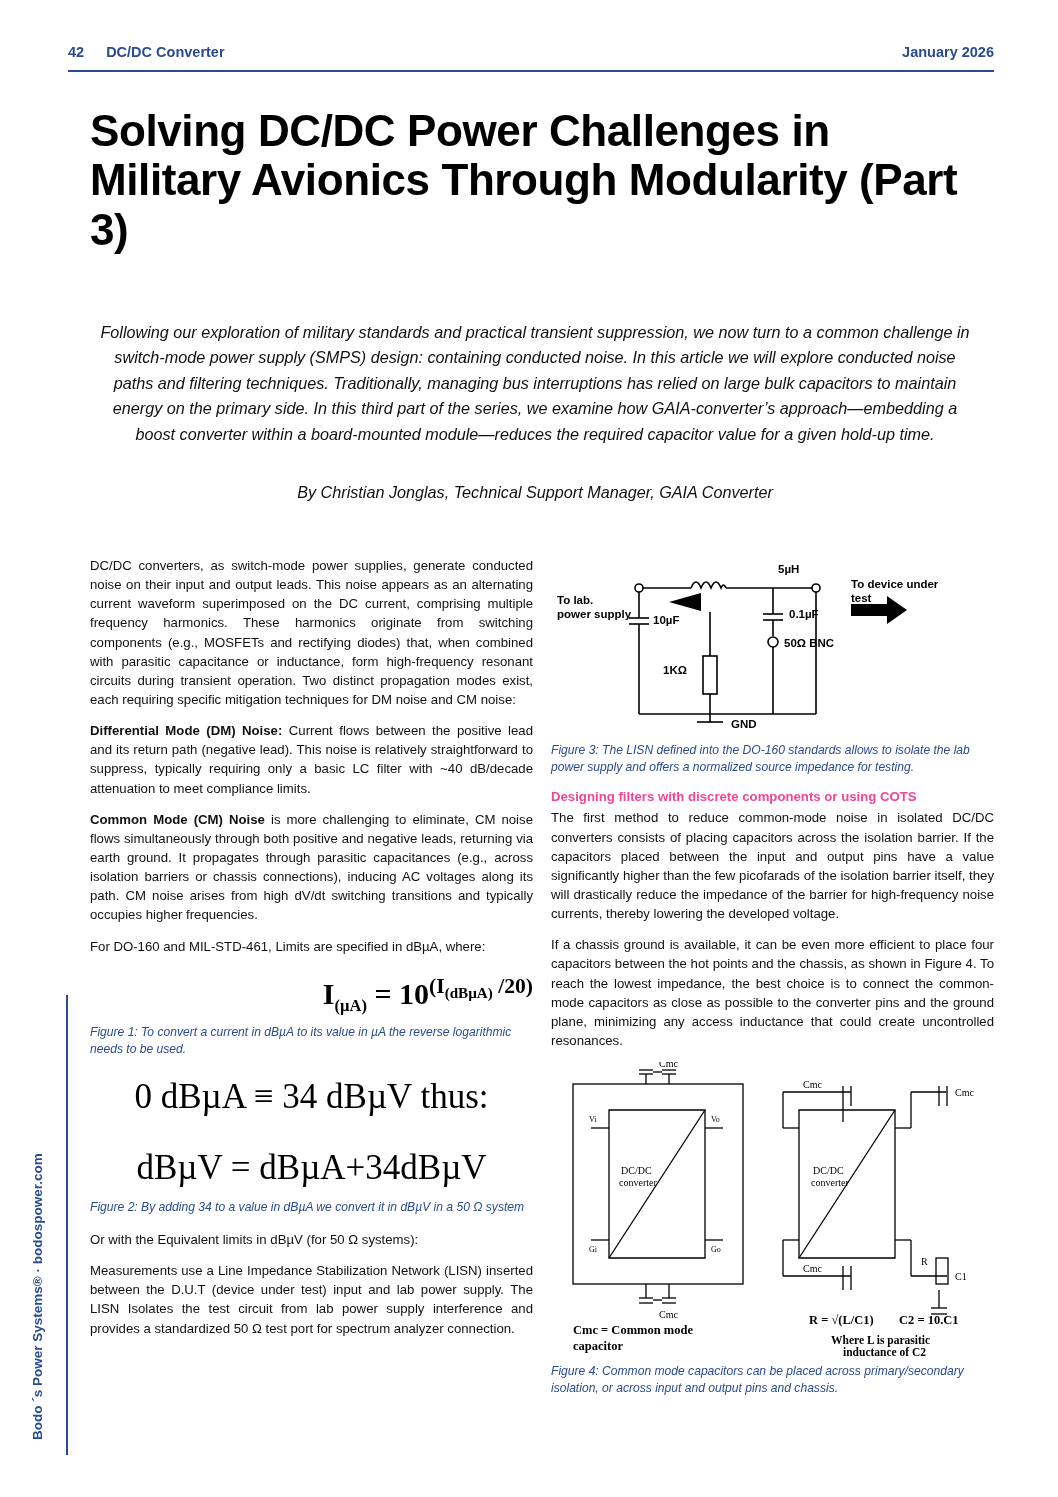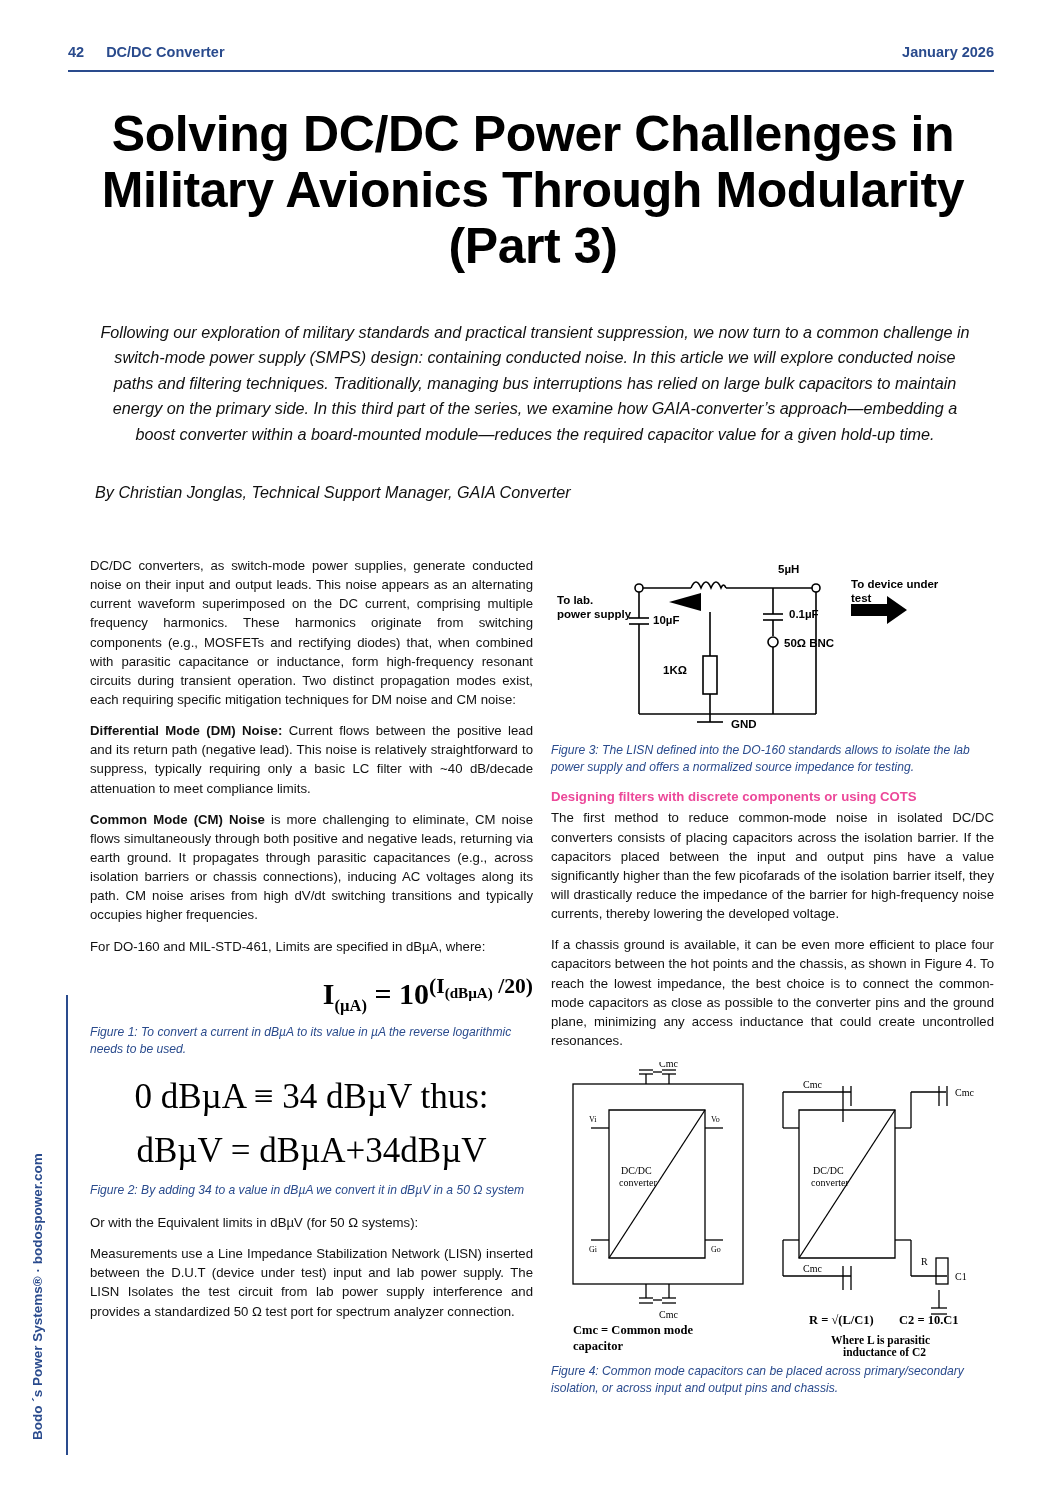--- a/index.html
+++ b/index.html
@@ -22,36 +22,35 @@
   .hdr .pg{margin-right:22px;}
   .hdr .sec{flex:1;}
   .hdr .date{color:#2a4b8d;}
   .hdr-rule{
     position:absolute;left:68px;top:70px;width:926px;height:2px;background:#2a4b8d;
   }
 
   
   .title{
     position:absolute;left:90px;top:106px;width:886px;
-    text-align:center;
-    font-size:50px;line-height:1.12;font-weight:bold;
+    font-size:44px;line-height:1.12;font-weight:bold;
     letter-spacing:-0.4px;
   }
 
   
   .standfirst{
     position:absolute;left:95px;top:320px;width:880px;
     text-align:center;
     font-style:italic;
     font-size:16.2px;line-height:1.57;
     color:#111;
   }
   .byline{
     position:absolute;left:95px;top:483px;width:880px;
-    text-align:left;font-style:italic;font-size:16.2px;color:#111;
+    text-align:center;font-style:italic;font-size:16.2px;color:#111;
   }
 
   
   .siderule{
     position:absolute;left:66px;top:995px;width:2px;height:460px;background:#2a4b8d;
   }
   .sidetext{
     position:absolute;left:30px;top:1060px;
     width:380px;
     transform-origin:left top;
@@ -123,21 +122,21 @@
 
     <div class="formula f1">
       <div style="margin-top:6px;text-align:right;">
         <b>I</b><sub>(µA)</sub><b> = 10</b><sup>(I<sub style="font-size:0.7em;">(dBµA)</sub> /20)</sup>
       </div>
     </div>
     <div class="caption">Figure 1: To convert a current in dBµA to its value in µA the reverse logarithmic needs to be used.</div>
 
     <div class="formula f2">
       <div>0 dBµA ≡ 34 dBµV thus:</div>
-      <div style="margin-top:3px;">dBµV = dBµA+34dBµV</div>
+      <div style="margin-top:20px;">dBµV = dBµA+34dBµV</div>
     </div>
     <div class="caption">Figure 2: By adding 34 to a value in dBµA we convert it in dBµV in a 50 Ω system</div>
 
     <p class="body">Or with the Equivalent limits in dBµV (for 50 Ω systems):</p>
     <p class="body">Measurements use a Line Impedance Stabilization Network (LISN) inserted between the D.U.T (device under test) input and lab power supply. The LISN Isolates the test circuit from lab power supply interference and provides a standardized 50 Ω test port for spectrum analyzer connection.</p>
   </div>
 
   <div class="colR">
 
     <div class="figbox">

